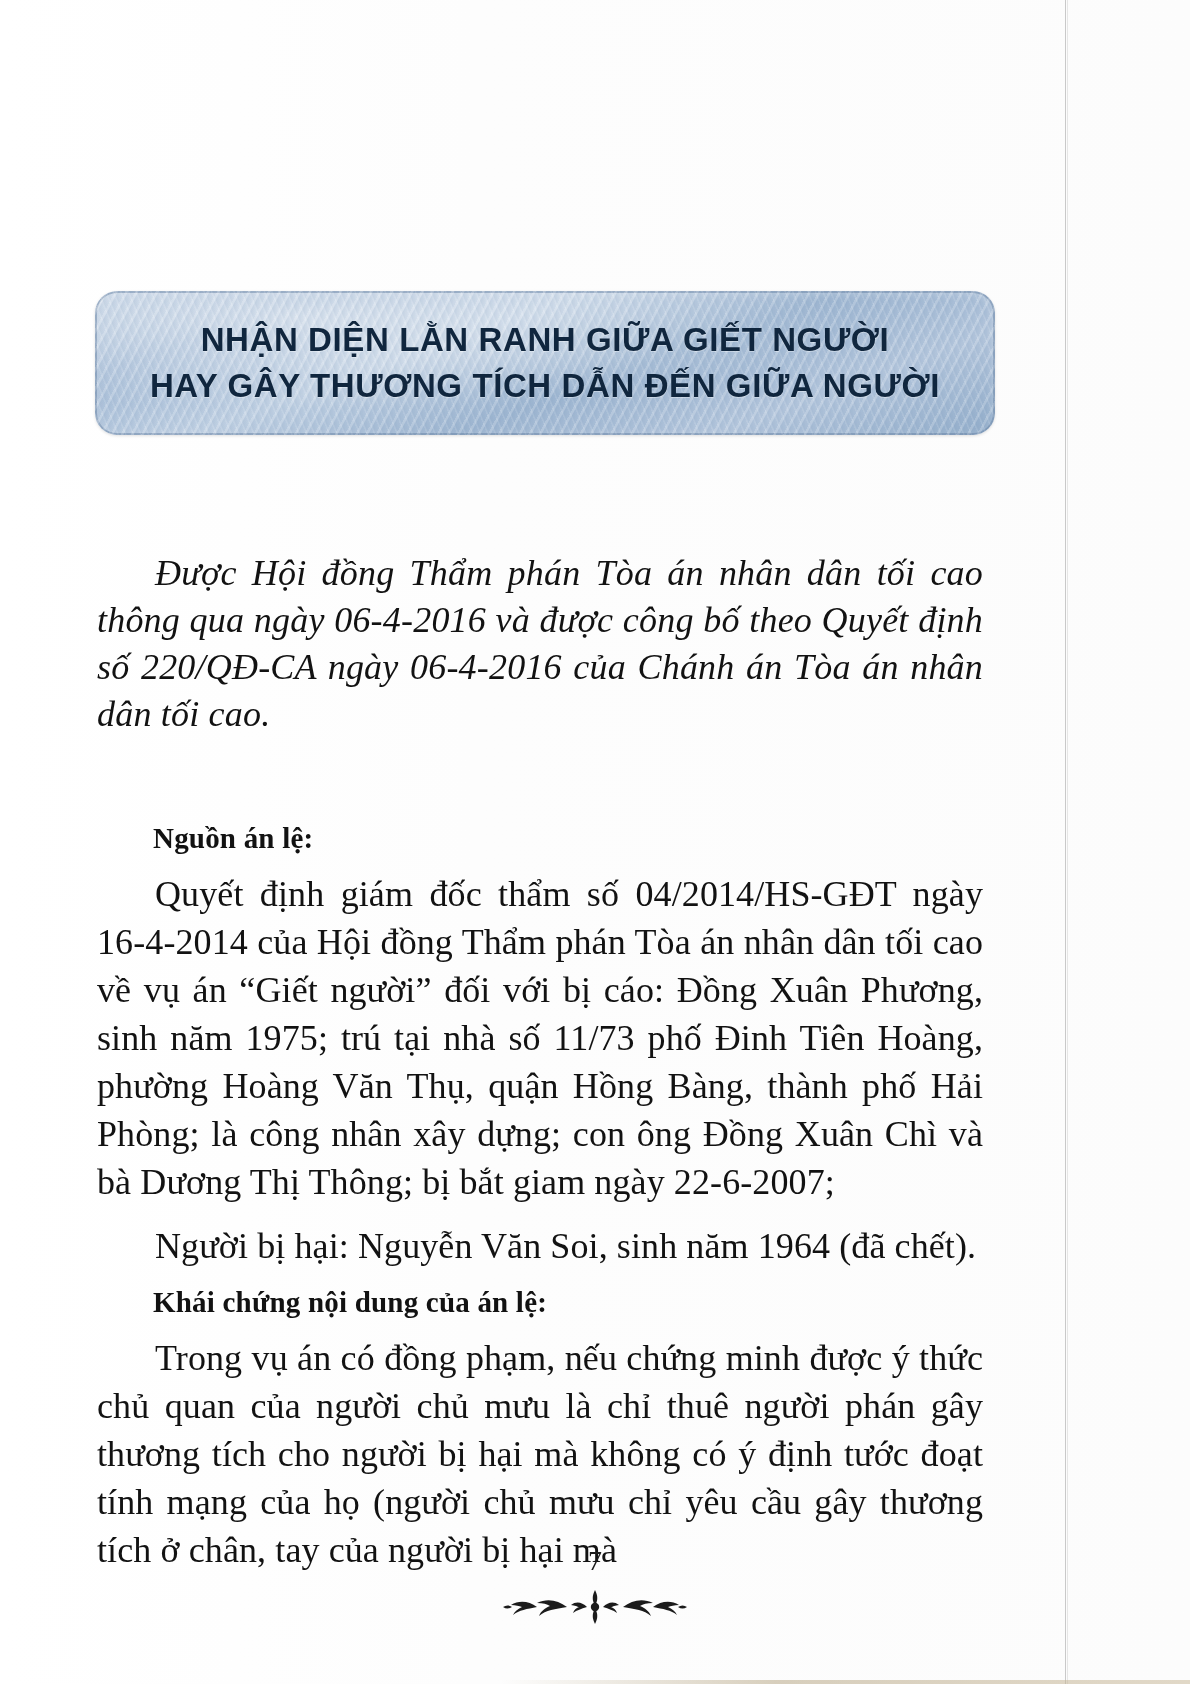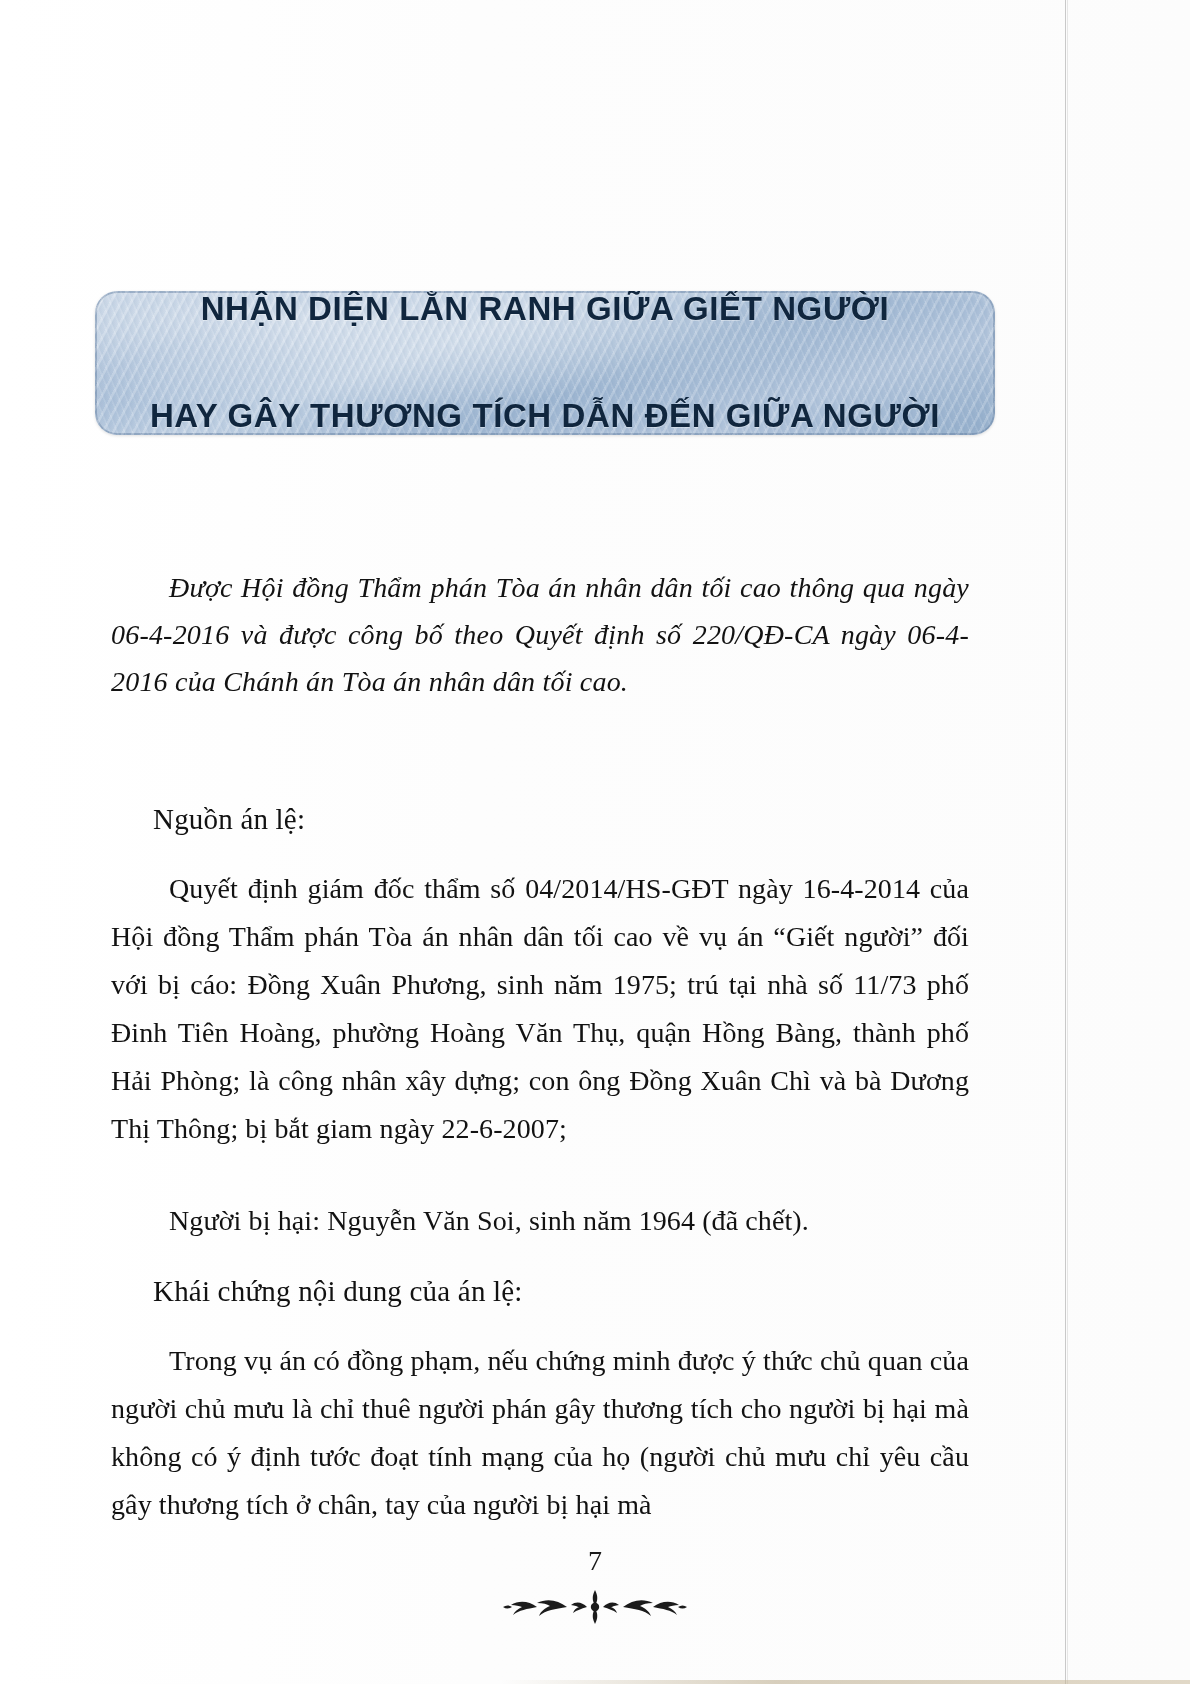--- a/index.html
+++ b/index.html
@@ -80,21 +80,21 @@
       repeating-linear-gradient(68deg, rgba(255,255,255,.10) 0px, rgba(255,255,255,.10) 1px, rgba(105,135,170,.07) 2px, rgba(255,255,255,0) 7px);
     mix-blend-mode: normal;
     pointer-events: none;
   }
   .banner-text {
     position: absolute;
     inset: 0;
     display: flex;
     flex-direction: column;
     align-items: center;
-    justify-content: space-between;
+    justify-content: center;
     gap: 9px;
     text-align: center;
   }
   .banner-line {
     font-family: "Liberation Sans", "DejaVu Sans", sans-serif;
     font-weight: 600;
     font-size: 33px;
     letter-spacing: 0.6px;
     color: #10263e;
     line-height: 1.12;
@@ -109,41 +109,41 @@
     top: 548px;
     width: 890px;
   }
   .case-no {
     font-size: 29px;
     line-height: 1.3;
     margin: 0 0 22px 58px;
     letter-spacing: .2px;
   }
   p.para {
-    margin: 16px;
-    font-size: 28px;
+    margin: 2px;
+    font-size: 36px;
     line-height: 48px;
     text-align: justify;
     text-indent: 58px;
     letter-spacing: .1px;
     hyphens: none;
   }
   p.para.italic {
     font-style: italic;
     line-height: 47px;
     letter-spacing: .2px;
   }
   .gap-lg { height: 74px; }
   .gap-md { height: 12px; }
   .gap-sm { height: 6px; }
 
   h2.heading {
     margin: 0;
     font-size: 29px;
-    font-weight: normal;
+    font-weight: bold;
     text-indent: 58px;
     line-height: 48px;
     letter-spacing: .2px;
   }
 
   
   .folio {
     position: absolute;
     left: 0;
     right: 0;

